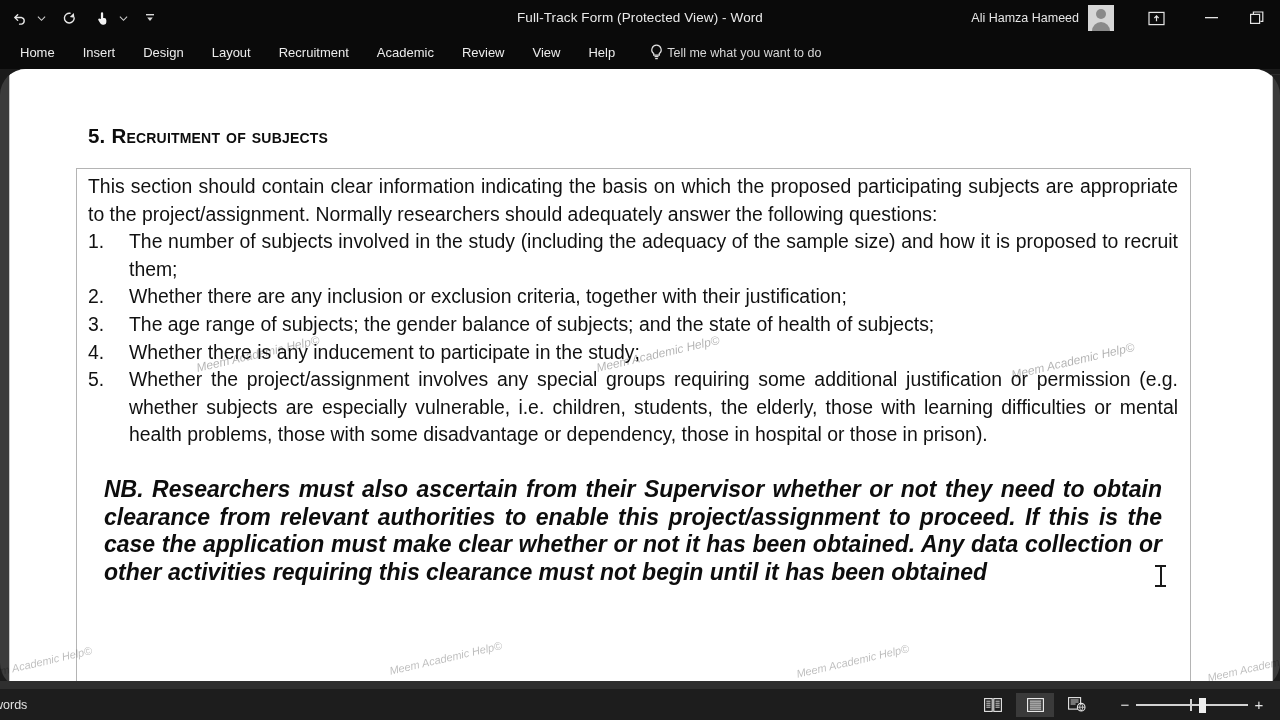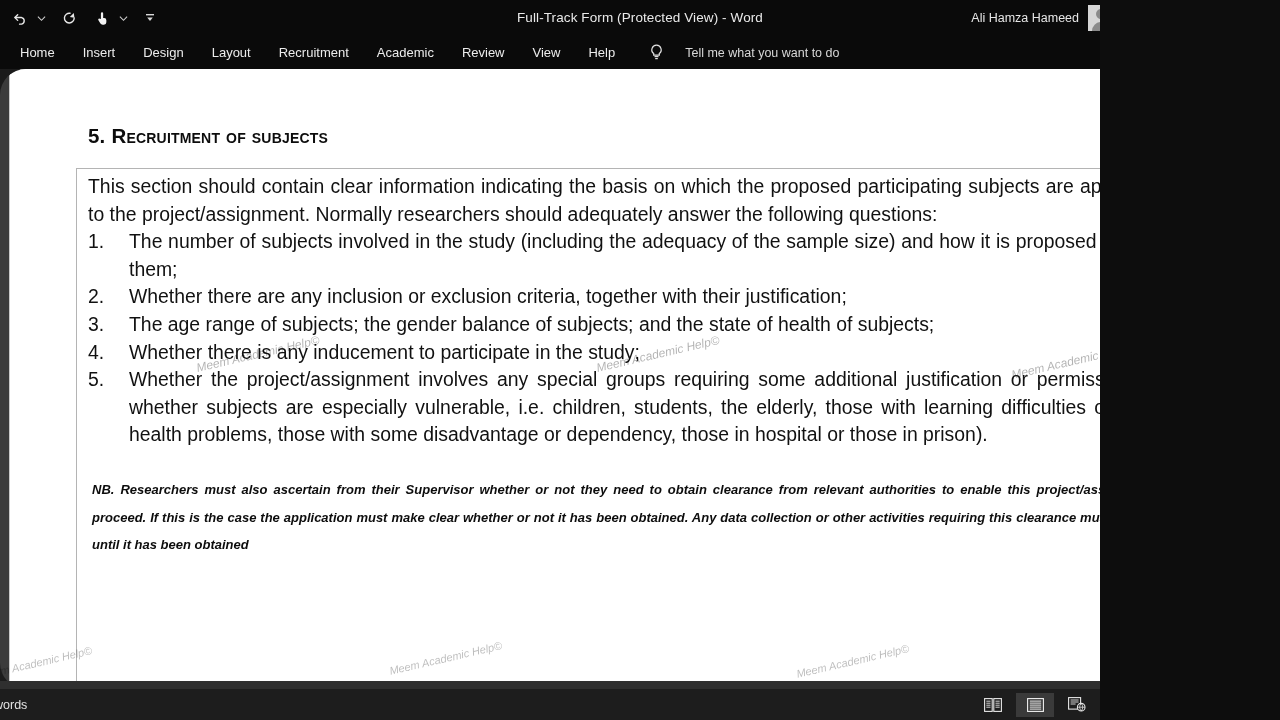--- a/index.html
+++ b/index.html
@@ -7,21 +7,21 @@
     padding: 0;
     width: 1280px;
     height: 720px;
     overflow: hidden;
     background: #0d0d0d;
     font-family: "Liberation Sans", sans-serif;
   }
 
   #app {
     position: relative;
-    width: 1100px;
+    width: 1280px;
     height: 720px;
     background: #1b1b1b;
     overflow: hidden;
   }
 
   
   .titlebar {
     position: absolute;
     left: 0; top: 0;
     width: 1280px; height: 36px;
@@ -119,21 +119,21 @@
     color: #ececec;
     font-size: 13px;
     padding: 0 14px;
     height: 33px;
     line-height: 33px;
     white-space: nowrap;
   }
   .tellme {
     display: flex;
     align-items: center;
-    gap: 21px;
+    gap: 3px;
     margin-left: 20px;
     height: 33px;
   }
   .tellme .bulb { color: #e0e0e0; display: flex; align-items: center; }
   .tellme .tm-text { color: #d8d8d8; font-size: 12.5px; white-space: nowrap; }
 
   .share-btn {
     position: absolute;
     right: -6px; top: 38px;
     height: 27px;
@@ -215,26 +215,26 @@
     text-align: justify;
     margin: 0;
   }
   ol.qlist li .marker {
     position: absolute;
     left: 0; top: 0;
   }
   ol.qlist li:last-child { text-align: justify; }
 
   .nb-para {
-    margin: 4px;
+    margin: 16px;
     margin-top: 27px;
     font-weight: bold;
     font-style: italic;
     text-align: justify;
-    font-size: 13px;
+    font-size: 23px;
     line-height: 27.6px;
     color: #0d0d0d;
   }
 
   
   .wm {
     position: absolute;
     color: #000;
     opacity: .30;
     font-size: 12px;

